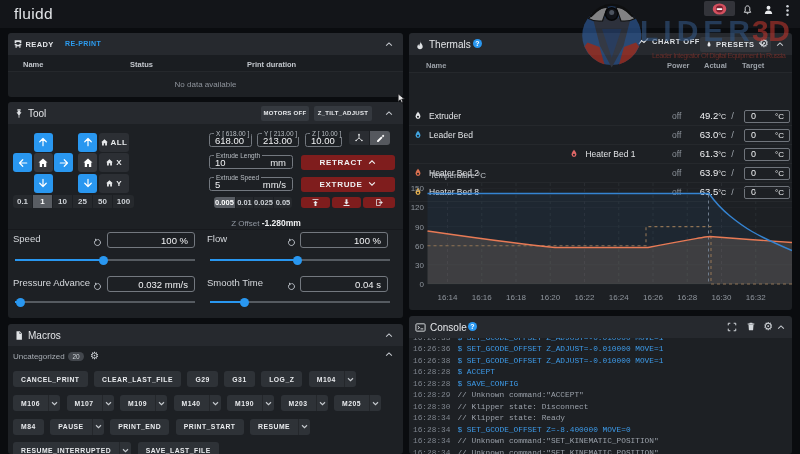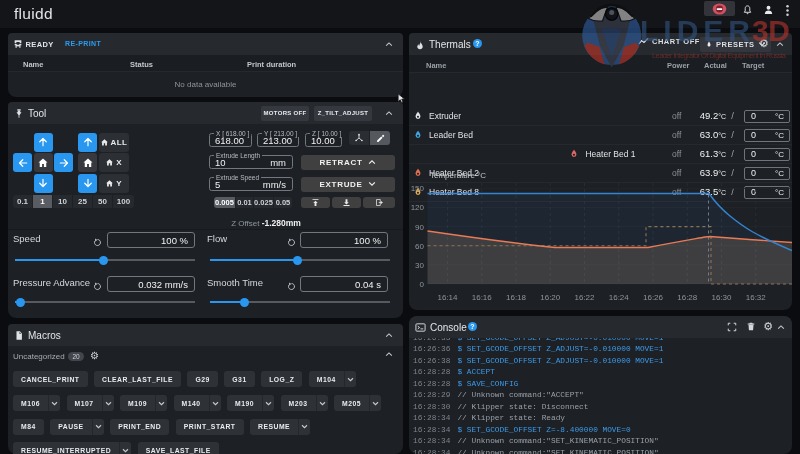--- a/index.html
+++ b/index.html
@@ -1,31 +1,31 @@
 <!DOCTYPE html>
 <html><head>
 <meta charset="utf-8">
 <style>
   * { margin:0; padding:0; box-sizing:border-box; }
   html,body { width:800px; height:454px; overflow:hidden; background:#0a0c0f; font-family:"Liberation Sans", sans-serif; }
   .abs { position:absolute; }
   #stage { position:relative; width:800px; height:454px; background:#0a0c0f; }
-  .card { position:absolute; background:#1d2024; border-radius:8px;padding-left:20px; }
+  .card { position:absolute; background:#1d2024; border-radius:3px;padding-left:20px; }
   .chead { position:absolute; left:0; right:0; top:0; height:22px; background:#26292e; border-radius:4px 4px 0 0; display:flex; align-items:center; }
   .ctitle { color:#e4e6e9; font-size:10px; margin-left:4px; }
   .hbtn { height:15px; background:#35393f; border-radius:2px; color:#e8eaed; font-size:6px; font-weight:bold; letter-spacing:0.3px; display:flex; align-items:center; justify-content:center; white-space:nowrap; }
   .chev { color:#c7cbd0; font-size:9px; }
   svg { display:block; }
   .jbtn { position:absolute; width:19px; height:19px; background:#2997f0; border-radius:3px; display:flex; align-items:center; justify-content:center; }
   .dbtn { position:absolute; height:19px; background:#2c2f34; border-radius:3px; display:flex; align-items:center; justify-content:center; color:#e8eaec; font-size:8px; font-weight:bold; letter-spacing:0.4px; }
   .ofield { position:absolute; border:1px solid #73787f; border-radius:2.5px; }
   .ofield .lab { position:absolute; top:-4px; left:4px; background:#1d2024; color:#b9bec4; font-size:6.5px; line-height:7px; padding:0 2px; white-space:nowrap; }
   .ofield .val { position:absolute; left:5px; top:0; bottom:0; display:flex; align-items:center; color:#f2f3f5; font-size:9.5px; }
   .ofield .suf { position:absolute; right:6px; top:0; bottom:0; display:flex; align-items:center; color:#eceef0; font-size:9.5px; }
-  .bigbtn { position:absolute; background:#404040; border-radius:3px; color:#f0f1f3; font-size:8px; font-weight:bold; letter-spacing:0.7px; display:flex; align-items:center; justify-content:center; }
+  .bigbtn { position:absolute; background:#7f1d1d; border-radius:3px; color:#f0f1f3; font-size:8px; font-weight:bold; letter-spacing:0.7px; display:flex; align-items:center; justify-content:center; }
   .seg { position:absolute; display:flex; }
   .seg div { background:#26292d; color:#ced2d7; font-size:8px; font-weight:bold; display:flex; align-items:center; justify-content:center; border-right:1px solid #1d2024; }
   .seg div:first-child { border-radius:3px 0 0 3px; }
   .seg div:last-child { border-radius:0 3px 3px 0; border-right:none; }
   .seg div.sel { background:#595d63; color:#fff; }
   .slabel { position:absolute; color:#d6d9dd; font-size:9.5px; }
   .sinput { position:absolute; width:88px; height:16px; border:1px solid #73787f; border-radius:3px; color:#f2f3f5; font-size:9.5px; display:flex; align-items:center; justify-content:flex-end; padding-right:6px; }
   .track { position:absolute; height:2px; background:#565b61; }
   .trackfill { position:absolute; height:2px; background:#2997f0; }
   .thumb { position:absolute; width:9px; height:9px; border-radius:50%; background:#2997f0; }

